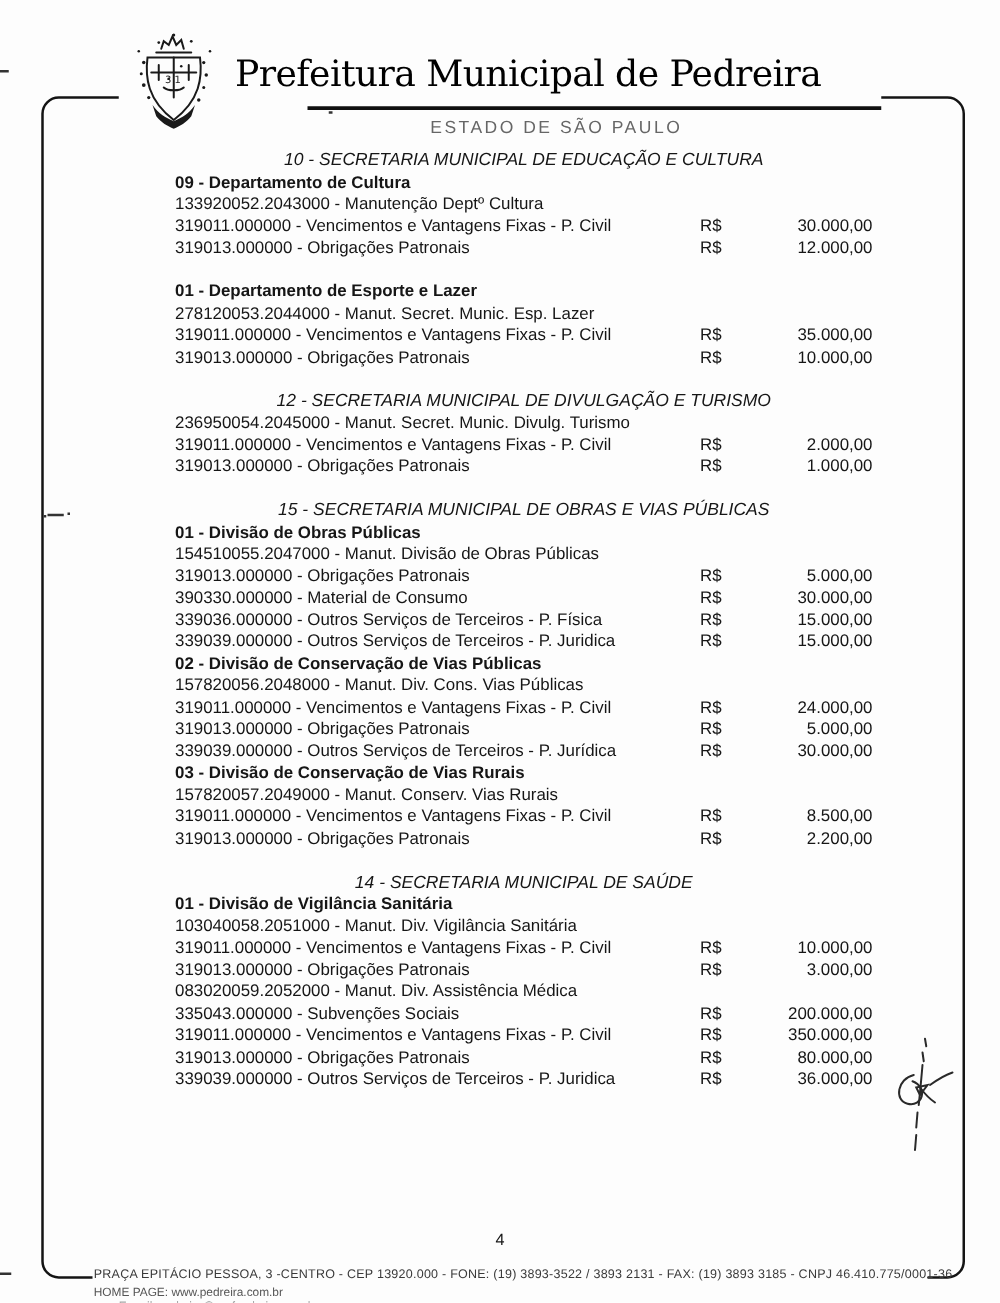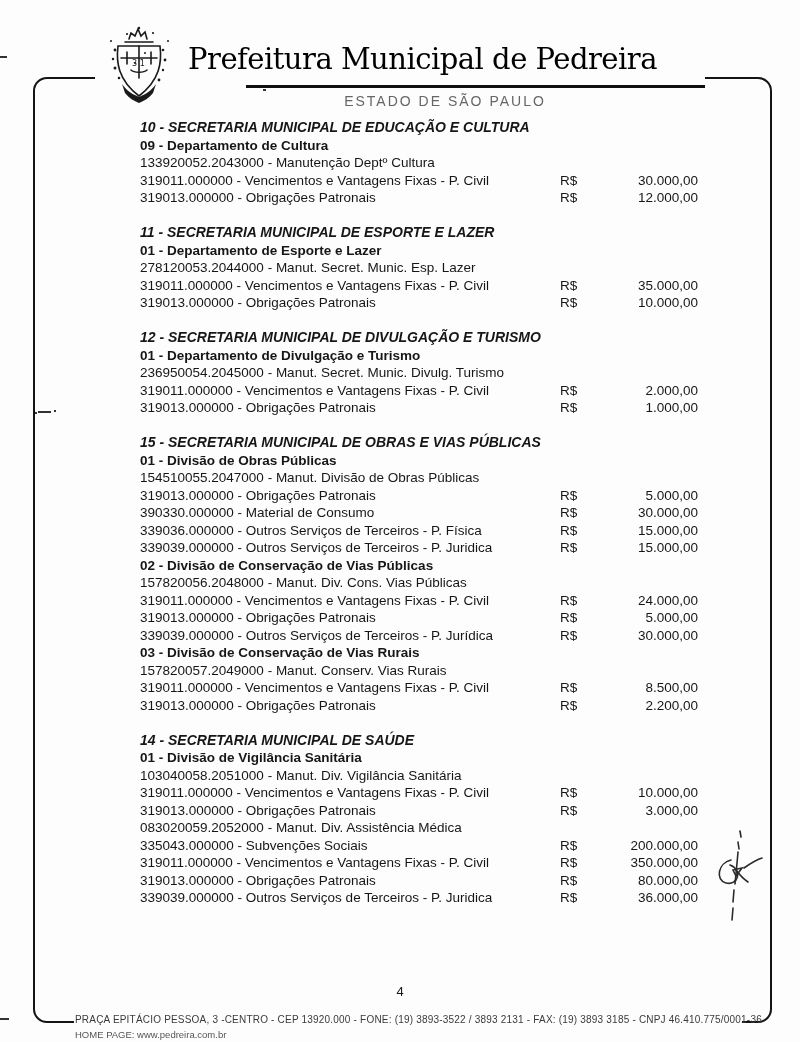--- a/index.html
+++ b/index.html
@@ -30,21 +30,21 @@
   .subtitle{
     position:absolute;left:300px;top:93px;width:290px;text-align:center;
     font-size:14px;letter-spacing:2px;color:#666;
   }
 
   .content{
     position:absolute;left:140px;top:119px;width:558px;
     font-size:13.5px;line-height:17.5px;
   }
   .sec{margin-bottom:17.5px;}
-  .sec-title{font-weight:bold;font-style:italic;font-size:14px;white-space:nowrap;}
+  .sec-title{font-weight:normal;font-style:italic;font-size:14px;white-space:nowrap;text-align:center;}
   .dept{font-weight:bold;}
   .row{display:flex;}
   .desc{flex:1;white-space:nowrap;}
   .cur{width:44px;}
   .val{width:94px;text-align:right;}
 
   .pageno{position:absolute;left:0;top:984px;width:800px;text-align:center;font-size:13px;}
 
   .footer-line1{
     position:absolute;left:75px;top:1014px;width:672px;
@@ -121,37 +121,35 @@
           <span class="cur">R$</span>
           <span class="val">30.000,00</span>
         </div>
         <div class="row">
           <span class="desc">319013.000000 - Obrigações Patronais</span>
           <span class="cur">R$</span>
           <span class="val">12.000,00</span>
         </div>
       </section>
       <section class="sec">
-        <div class="sec-title">11 - SECRETARIA MUNICIPAL DE ESPORTE E LAZER</div>
         <div class="dept">01 - Departamento de Esporte e Lazer</div>
         <div class="prog">278120053.2044000 - Manut. Secret. Munic. Esp. Lazer</div>
         <div class="row">
           <span class="desc">319011.000000 - Vencimentos e Vantagens Fixas - P. Civil</span>
           <span class="cur">R$</span>
           <span class="val">35.000,00</span>
         </div>
         <div class="row">
           <span class="desc">319013.000000 - Obrigações Patronais</span>
           <span class="cur">R$</span>
           <span class="val">10.000,00</span>
         </div>
       </section>
       <section class="sec">
         <div class="sec-title">12 - SECRETARIA MUNICIPAL DE DIVULGAÇÃO E TURISMO</div>
-        <div class="dept">01 - Departamento de Divulgação e Turismo</div>
         <div class="prog">236950054.2045000 - Manut. Secret. Munic. Divulg. Turismo</div>
         <div class="row">
           <span class="desc">319011.000000 - Vencimentos e Vantagens Fixas - P. Civil</span>
           <span class="cur">R$</span>
           <span class="val">2.000,00</span>
         </div>
         <div class="row">
           <span class="desc">319013.000000 - Obrigações Patronais</span>
           <span class="cur">R$</span>
           <span class="val">1.000,00</span>

